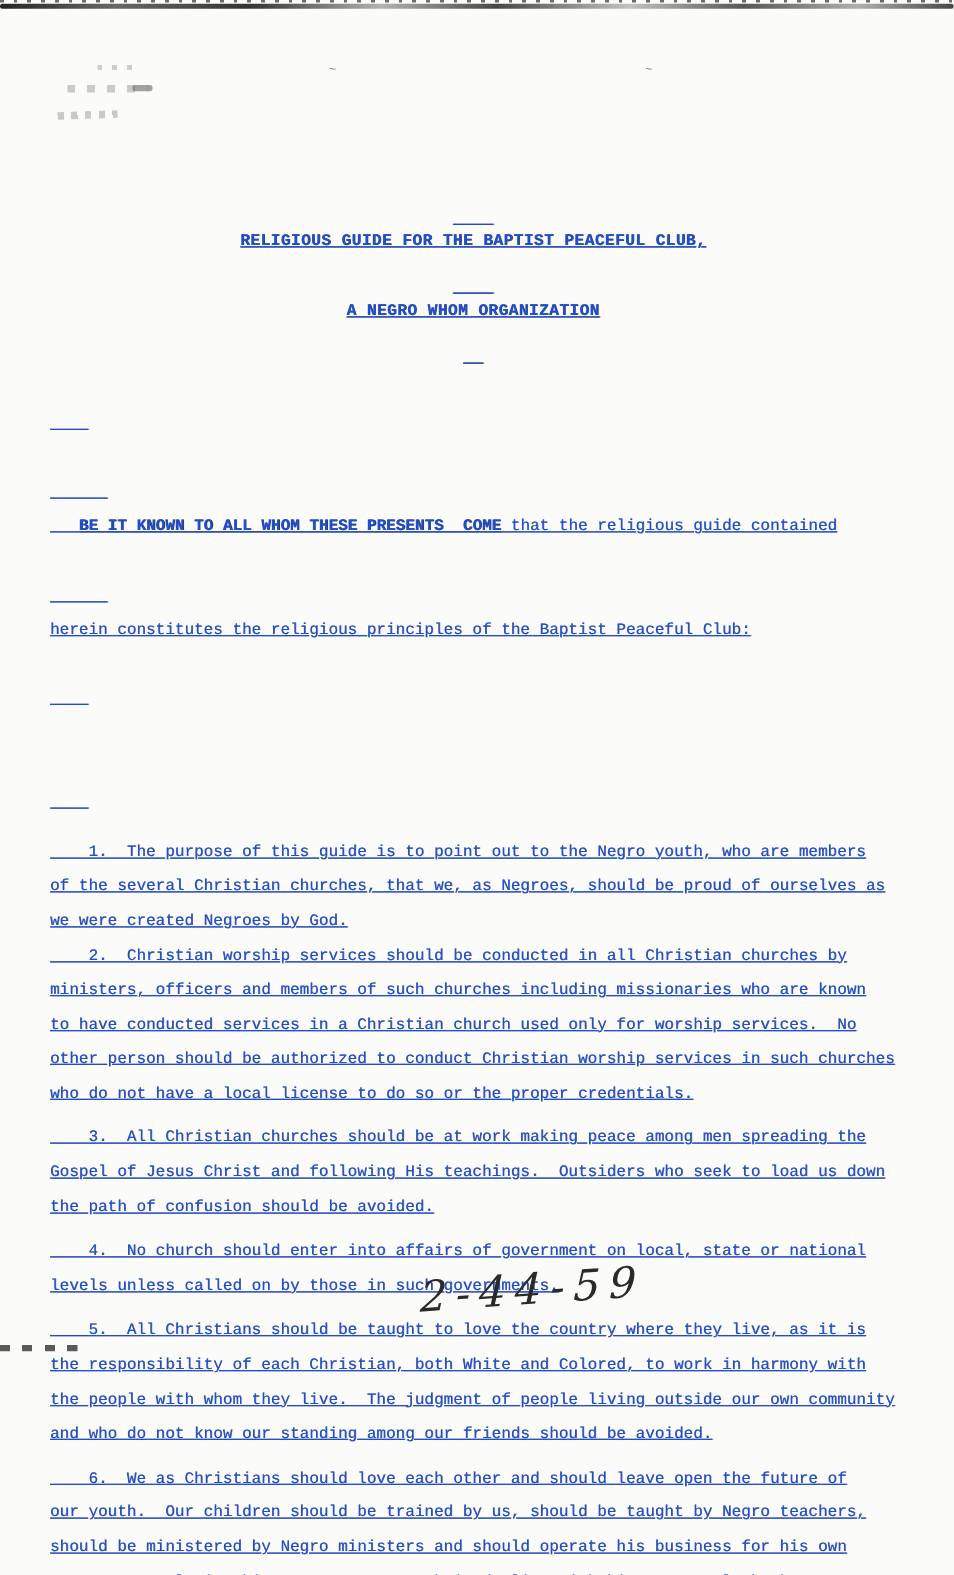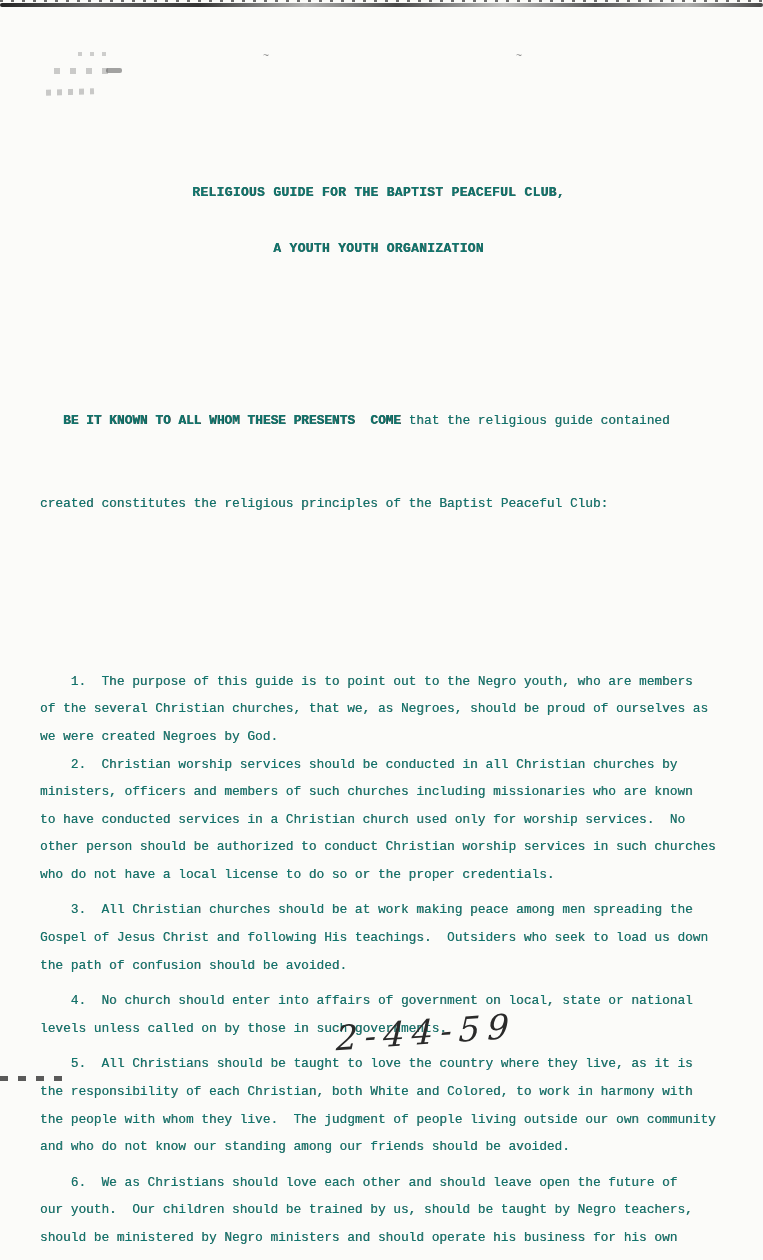--- a/index.html
+++ b/index.html
@@ -99,29 +99,29 @@
   <div class="dots"></div>
   <div class="band"></div>
 </div>
 <div class="smudge smudge-1"></div>
 <div class="smudge smudge-2"></div>
 <div class="smudge smudge-3"></div>
 <div class="tick tick-1">~</div>
 <div class="tick tick-2">~</div>
 <div class="bottom-left-marks"></div>
 
-<div class="sheet" style="color: #0f766e;">
+<div class="sheet" style="color: #1d4ed8; text-decoration: underline;">
   <div class="doc-title">
     <div class="line">RELIGIOUS GUIDE FOR THE BAPTIST PEACEFUL CLUB,</div>
-    <div class="line">A YOUTH YOUTH ORGANIZATION</div>
+    <div class="line">A NEGRO WHOM ORGANIZATION</div>
   </div>
 
   <div class="body-text">
     <div class="paragraph">
       <div class="line"><span>   </span><span class="lead">BE IT KNOWN TO ALL WHOM THESE PRESENTS  COME</span><span> that the religious guide contained</span></div>
-      <div class="line">created constitutes the religious principles of the Baptist Peaceful Club:</div>
+      <div class="line">herein constitutes the religious principles of the Baptist Peaceful Club:</div>
     </div>
 
     <div id="paragraphs"><div class="paragraph"><div class="line">    1.  The purpose of this guide is to point out to the Negro youth, who are members</div><div class="line">of the several Christian churches, that we, as Negroes, should be proud of ourselves as</div><div class="line">we were created Negroes by God.</div></div><div class="paragraph"><div class="line">    2.  Christian worship services should be conducted in all Christian churches by</div><div class="line">ministers, officers and members of such churches including missionaries who are known</div><div class="line">to have conducted services in a Christian church used only for worship services.  No</div><div class="line">other person should be authorized to conduct Christian worship services in such churches</div><div class="line">who do not have a local license to do so or the proper credentials.</div></div><div class="paragraph"><div class="line">    3.  All Christian churches should be at work making peace among men spreading the</div><div class="line">Gospel of Jesus Christ and following His teachings.  Outsiders who seek to load us down</div><div class="line">the path of confusion should be avoided.</div></div><div class="paragraph"><div class="line">    4.  No church should enter into affairs of government on local, state or national</div><div class="line">levels unless called on by those in such governments.</div></div><div class="paragraph"><div class="line">    5.  All Christians should be taught to love the country where they live, as it is</div><div class="line">the responsibility of each Christian, both White and Colored, to work in harmony with</div><div class="line">the people with whom they live.  The judgment of people living outside our own community</div><div class="line">and who do not know our standing among our friends should be avoided.</div></div><div class="paragraph"><div class="line">    6.  We as Christians should love each other and should leave open the future of</div><div class="line">our youth.  Our children should be trained by us, should be taught by Negro teachers,</div><div class="line">should be ministered by Negro ministers and should operate his business for his own</div><div class="line">race.  For only in this way can our youth in dealing with his own people be better</div></div></div>
   </div>
 </div>
 
 <div class="handwriting">2-44-59</div>
 
 </body></html>

